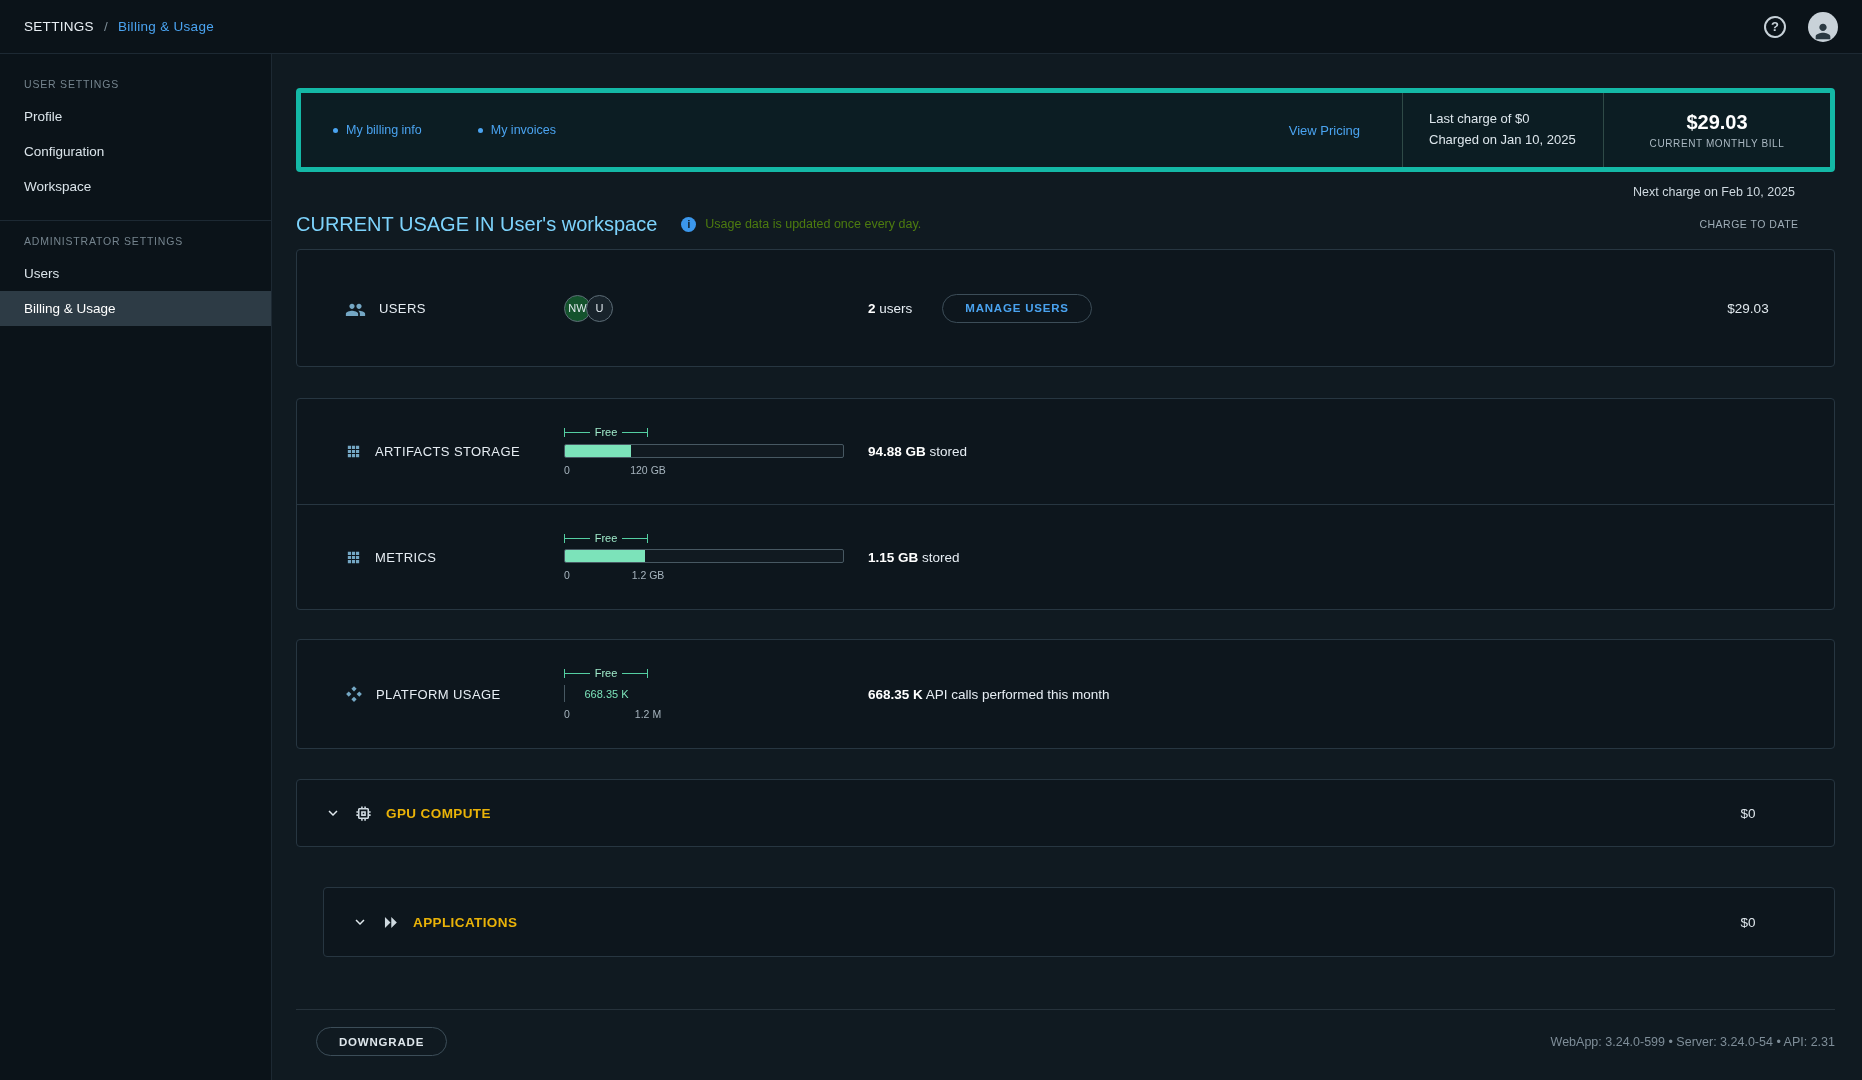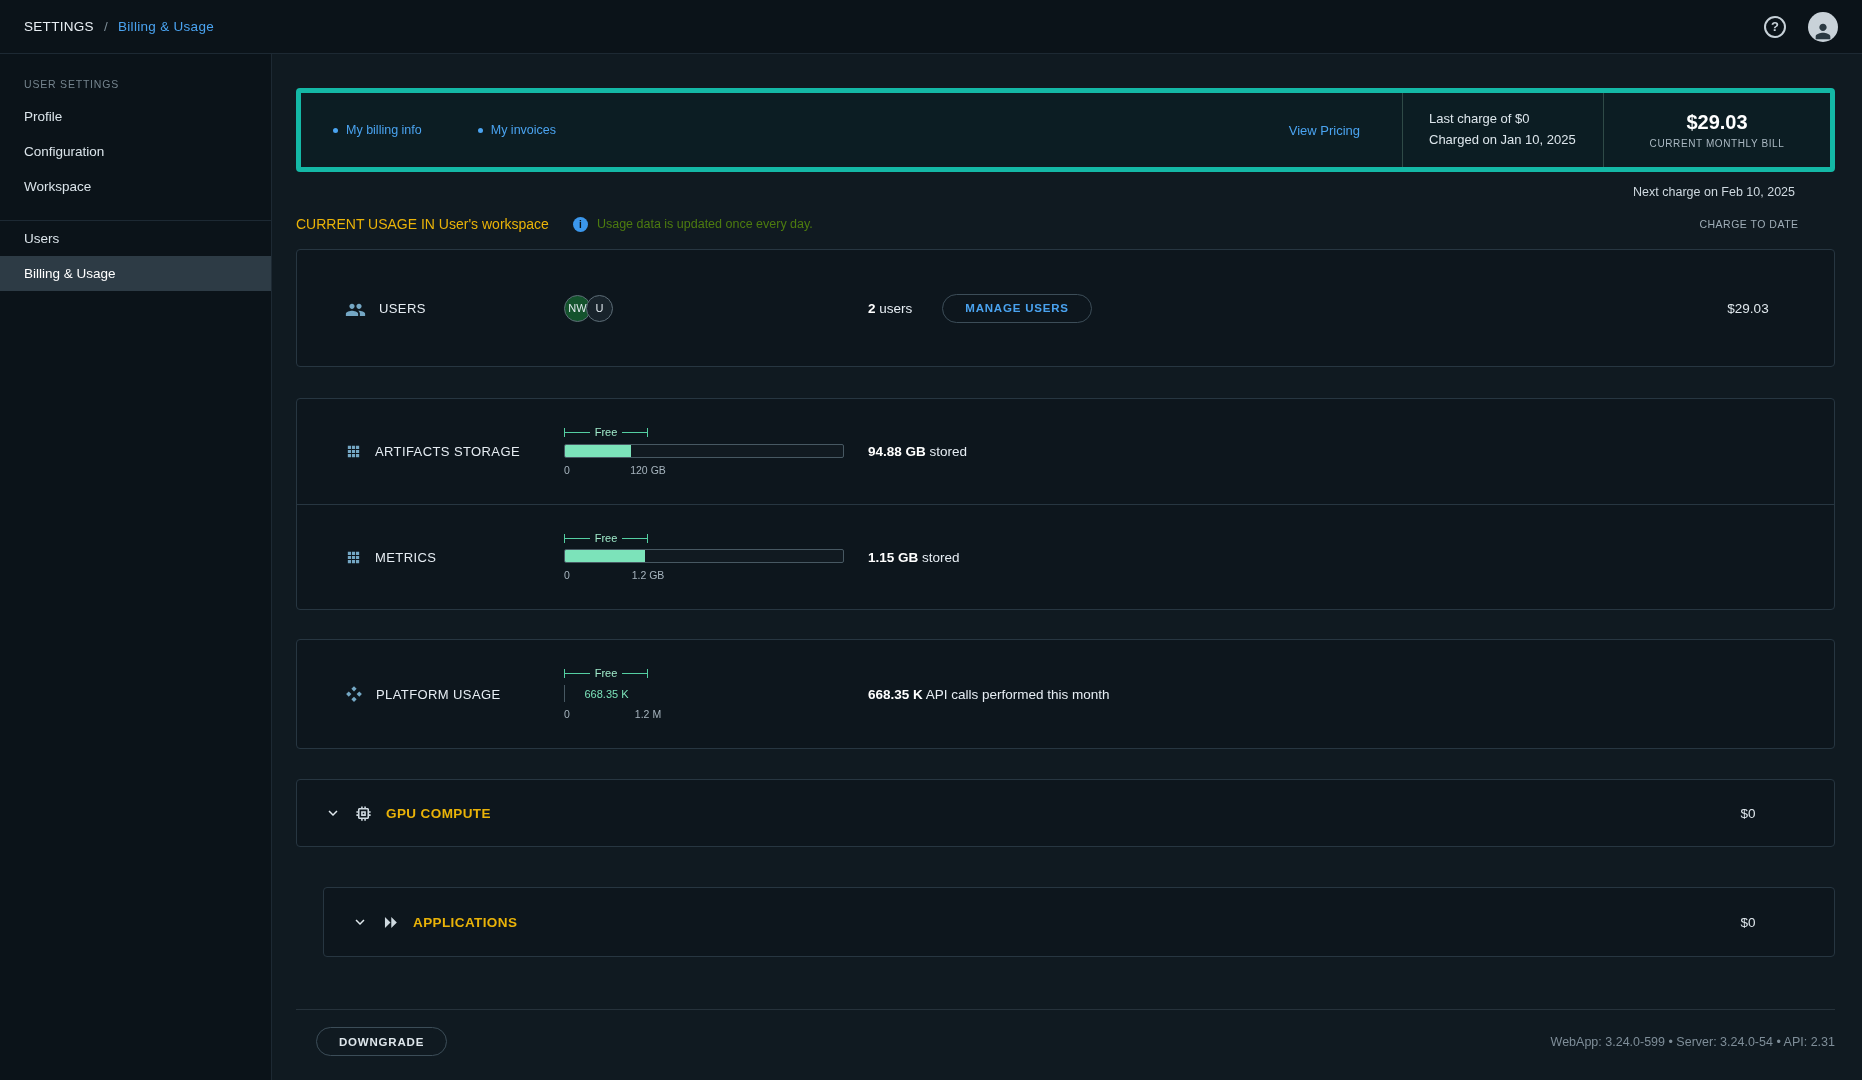--- a/index.html
+++ b/index.html
@@ -41,21 +41,21 @@
   .bc-vdiv{width:1px;align-self:stretch;background:#2f4a47;}
   .last-charge{padding:0 26px;font-size:13px;color:#dde6ec;line-height:1.6;min-width:200px;}
   .amount-block{width:226px;text-align:center;}
   .amount{font-size:20px;font-weight:700;color:#ffffff;}
   .amount-cap{margin-top:4px;font-size:10px;letter-spacing:.6px;color:#aab8c2;}
 
   .next-charge{margin-top:13px;text-align:right;padding-right:40px;font-size:12.5px;color:#cfd9e0;height:15px;}
 
   
   .usage-header{margin-top:13px;display:flex;align-items:center;height:22px;}
-  .uh-title{font-size:14px;color:#eab308;}
+  .uh-title{font-size:20px;color:#7dd3fc;}
   .info-icon{margin-left:24px;width:15px;height:15px;border-radius:50%;background:#3b97ec;color:#0b1216;
     font-size:10px;font-weight:700;display:inline-flex;align-items:center;justify-content:center;flex:none;}
   .uh-info{margin-left:9px;font-size:12.5px;color:#4d7c0f;}
   .charge-to-date{margin-left:auto;width:160px;margin-right:6px;text-align:center;font-size:10.5px;
     letter-spacing:.5px;color:#9fadb7;}
 
   
   .card{border:1px solid #273641;background:#0d161d;border-radius:4px;}
   .usage-row{display:flex;align-items:center;padding-left:48px;}
   .usage-row.divided{border-top:1px solid #273641;}
@@ -136,20 +136,21 @@
 
 <div class="layout">
 
   <aside class="sidebar">
     <div class="side-header">USER SETTINGS</div>
     <div class="side-item">Profile</div>
     <div class="side-item">Configuration</div>
     <div class="side-item">Workspace</div>
 
     <div class="side-section2">
+      <div class="side-header">ADMINISTRATOR SETTINGS</div>
       <div class="side-item">Users</div>
       <div class="side-item selected">Billing &amp; Usage</div>
     </div>
   </aside>
 
   <main class="main">
 
     <section class="billing-card">
       <a class="dot-link">
         <span class="dot"></span>

